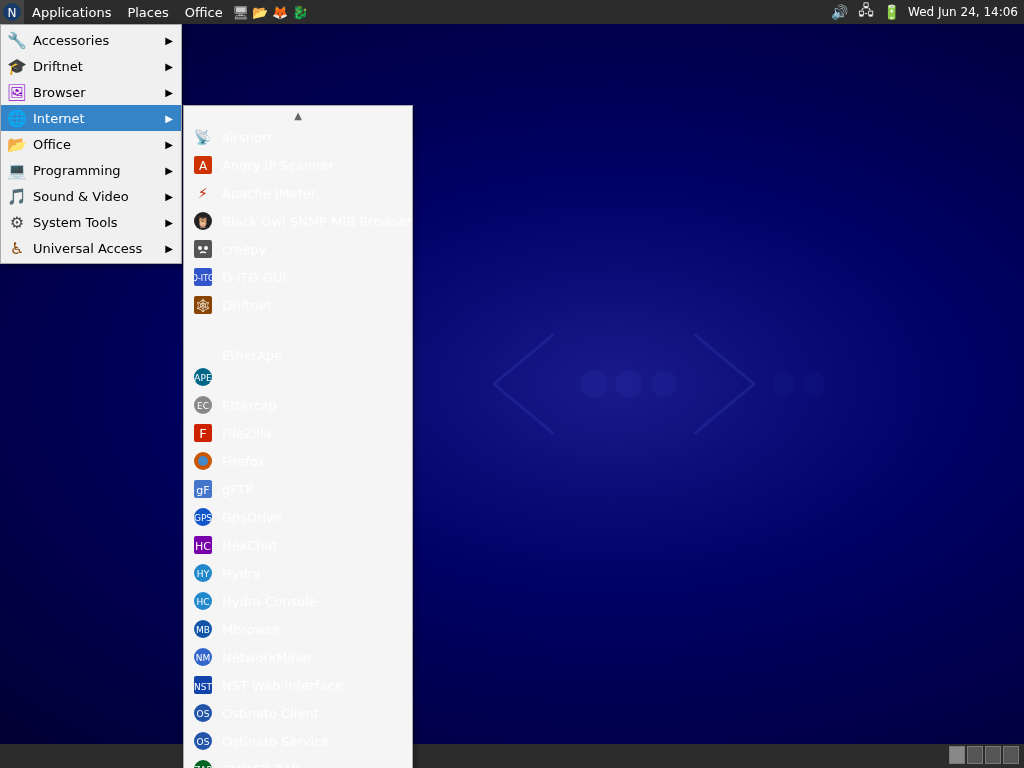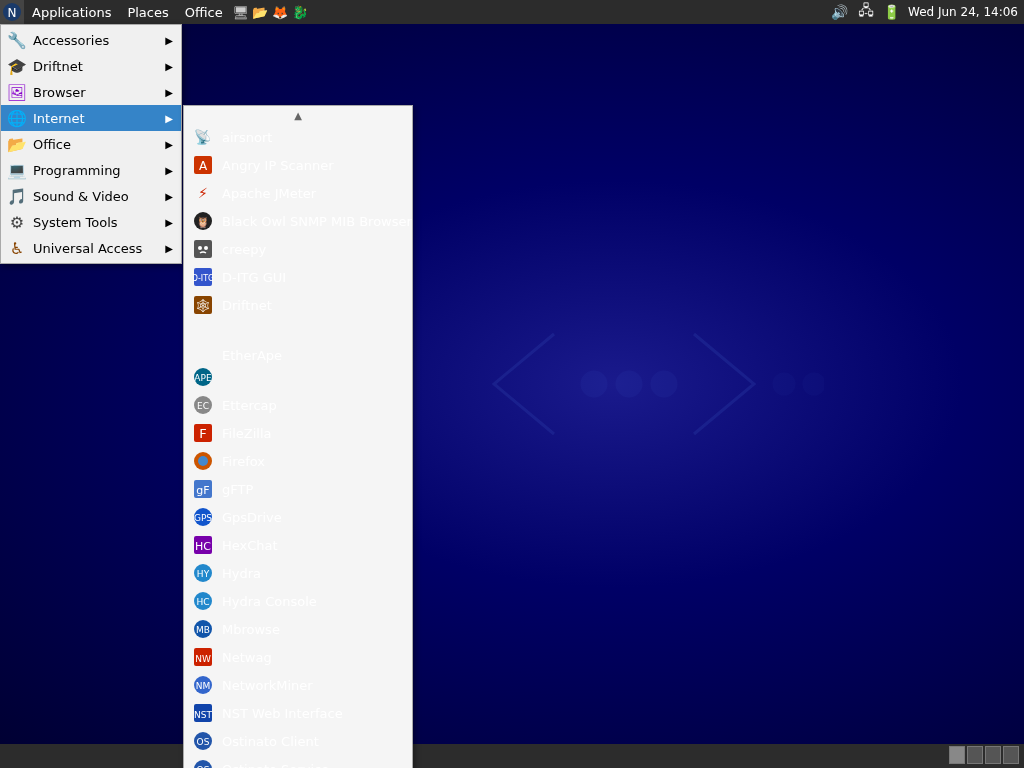--- a/index.html
+++ b/index.html
@@ -513,29 +513,20 @@
       <div class="submenu-item">
         <div class="sub-icon ic-blue">
           <svg width="20" height="20" viewBox="0 0 20 20">
             <circle cx="10" cy="10" r="9" fill="#1155aa"></circle>
             <text x="10" y="14" text-anchor="middle" font-size="9" fill="white">MB</text>
           </svg>
         </div>
         <div class="sub-label">Mbrowse</div>
       </div>
       <div class="submenu-item">
-        <div class="sub-icon ic-red">
-          <svg width="20" height="20" viewBox="0 0 20 20">
-            <rect x="1" y="1" width="18" height="18" rx="2" fill="#cc2200"></rect>
-            <text x="10" y="15" text-anchor="middle" font-size="9" fill="white">NW</text>
-          </svg>
-        </div>
-        <div class="sub-label">Netwag</div>
-      </div>
-      <div class="submenu-item">
         <div class="sub-icon ic-blue">
           <svg width="20" height="20" viewBox="0 0 20 20">
             <circle cx="10" cy="10" r="9" fill="#3366cc"></circle>
             <text x="10" y="14" text-anchor="middle" font-size="9" fill="white">NM</text>
           </svg>
         </div>
         <div class="sub-label">NetworkMiner</div>
       </div>
       <div class="submenu-item">
         <div class="sub-icon">

